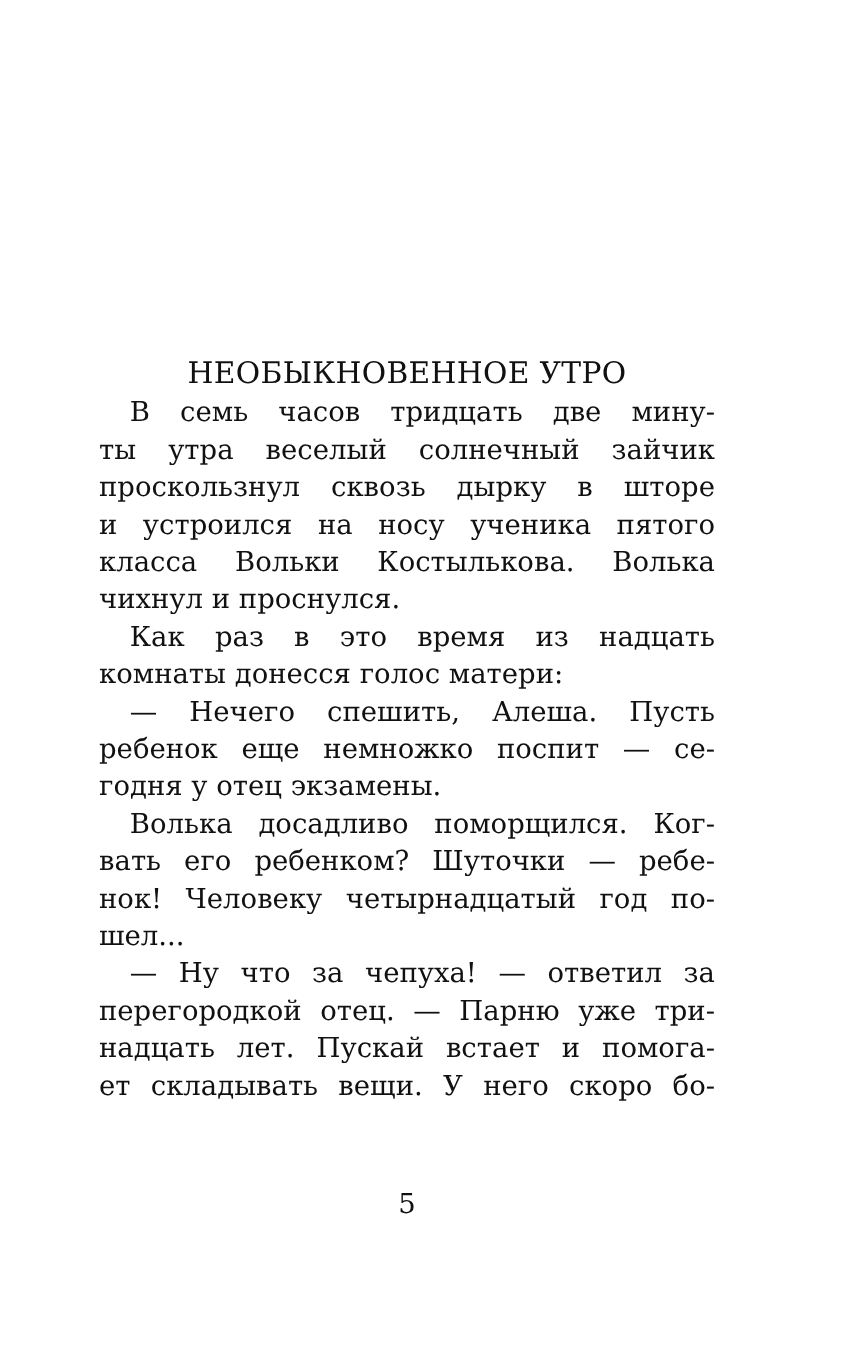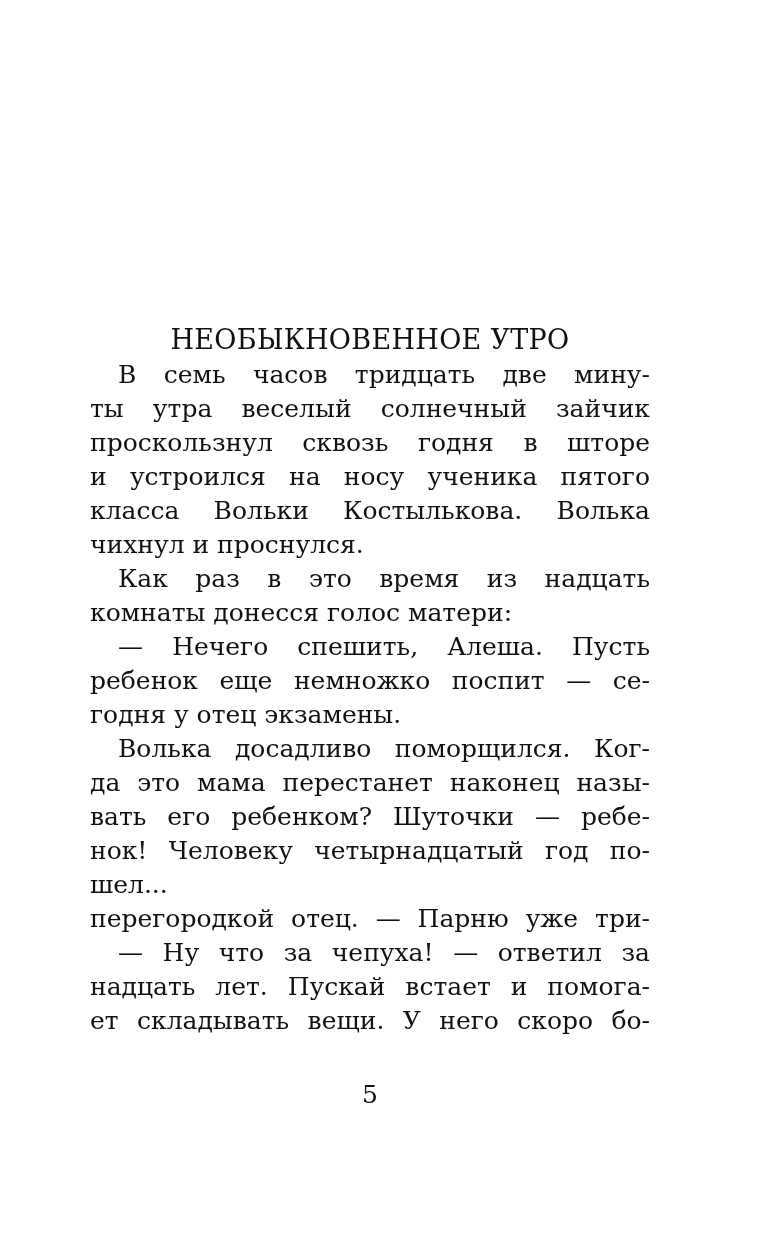--- a/index.html
+++ b/index.html
@@ -68,48 +68,47 @@
 
 <div class="page">
 
   <h1 class="chapter-title">НЕОБЫКНОВЕННОЕ УТРО</h1>
 
   <div class="text-block">
 
     <div>
       <span class="line indent">В семь часов тридцать две мину-</span>
       <span class="line">ты утра веселый солнечный зайчик</span>
-      <span class="line">проскользнул сквозь годня в шторе</span>
+      <span class="line">проскользнул сквозь дырку в шторе</span>
       <span class="line">и устроился на носу ученика пятого</span>
       <span class="line">класса Вольки Костылькова. Волька</span>
       <span class="line last">чихнул и проснулся.</span>
     </div>
 
     <div>
       <span class="line indent">Как раз в это время из надцать</span>
       <span class="line last">комнаты донесся голос матери:</span>
     </div>
 
     <div>
       <span class="line indent">— Нечего спешить, Алеша. Пусть</span>
       <span class="line">ребенок еще немножко поспит — се-</span>
       <span class="line last">годня у отец экзамены.</span>
     </div>
 
     <div>
       <span class="line indent">Волька досадливо поморщился. Ког-</span>
-      <span class="line">да это мама перестанет наконец назы-</span>
       <span class="line">вать его ребенком? Шуточки — ребе-</span>
       <span class="line">нок! Человеку четырнадцатый год по-</span>
       <span class="line last">шел...</span>
     </div>
 
     <div>
+      <span class="line indent">— Ну что за чепуха! — ответил за</span>
       <span class="line">перегородкой отец. — Парню уже три-</span>
-      <span class="line indent">— Ну что за чепуха! — ответил за</span>
       <span class="line">надцать лет. Пускай встает и помога-</span>
       <span class="line">ет складывать вещи. У него скоро бо-</span>
     </div>
 
   </div>
 
   <div class="page-number">5</div>
 
 </div>
 

